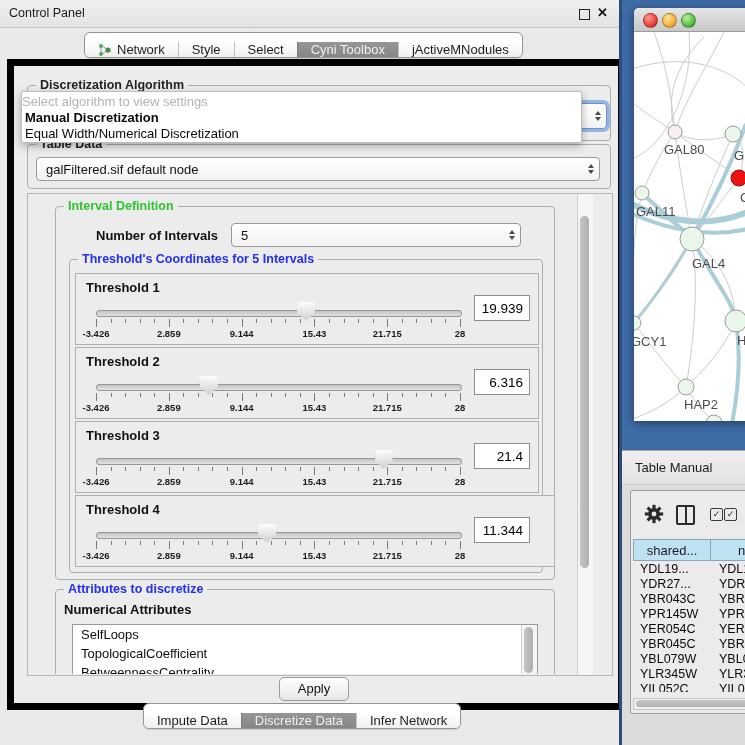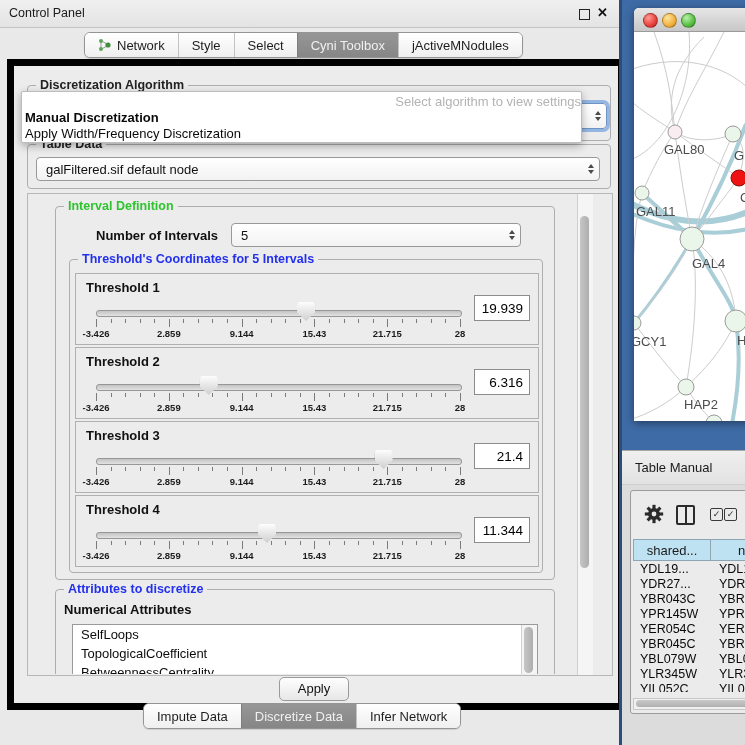--- a/index.html
+++ b/index.html
@@ -8,21 +8,21 @@
         -webkit-font-smoothing:antialiased;}
   
   #left{position:absolute;left:0;top:0;width:619px;height:745px;background:#e9e9e9;border-radius:20px;}
   #ltitle{position:absolute;left:0;top:0;right:0;height:27px;
           background:linear-gradient(#f0f0f0,#e3e3e3);border-bottom:1px solid #c4c4c4;}
   #ltitle .t{position:absolute;left:9px;top:6px;font-size:12.5px;color:#1b1b1b;}
   .float-ic{position:absolute;left:579px;top:9px;width:9px;height:9px;border:1.6px solid #222;}
   .close-ic{position:absolute;left:597px;top:5px;font-size:13px;font-weight:bold;color:#111;}
   
   .tabgrp{position:absolute;display:flex;height:24px;border:1px solid #949494;border-radius:6px;
-          overflow:hidden;background:#fff;box-shadow:0 1px 1px rgba(0,0,0,.12);}
+          overflow:hidden;background:#fff;box-shadow:0 1px 1px rgba(0,0,0,.12);align-items:flex-end;}
   .tab{display:flex;align-items:center;gap:5px;padding:0 13px;font-size:13px;color:#1d1d1d;
        background:linear-gradient(#ffffff,#efefef);border-left:1px solid #c3c3c3;white-space:nowrap;}
   .tab:first-child{border-left:none;}
   .tab.sel{background:linear-gradient(#969696,#868686);color:#f0f0f0;border-left-color:#7e7e7e;}
   
   #content{position:absolute;left:7px;top:59px;width:604px;height:637px;
            background:#ececec;border:7px solid #000000;}
   .grp{position:absolute;border:1px solid #aeaeae;border-radius:4px;}
   .grp .gt{position:absolute;top:-8px;left:8px;background:#ececec;padding:0 4px;
            font-size:12.5px;font-weight:bold;color:#222;white-space:nowrap;}
@@ -34,21 +34,21 @@
         flex-direction:column;gap:2px;}
   .step .up{width:0;height:0;border-left:3.5px solid transparent;border-right:3.5px solid transparent;
             border-bottom:4.5px solid #4a4a4a;}
   .step .dn{width:0;height:0;border-left:3.5px solid transparent;border-right:3.5px solid transparent;
             border-top:4.5px solid #4a4a4a;}
   #algoCombo{box-shadow:0 0 0 3px rgba(102,153,222,.65);border-color:#6f93c4;}
   
   #popup{position:absolute;left:7px;top:25px;width:561px;height:52px;background:#fff;
          border:1px solid #bdbdbd;border-radius:2px;box-shadow:0 3px 8px rgba(0,0,0,.3);
          z-index:40;padding-top:2px;box-sizing:border-box;}
-  #popup .ph{font-size:13px;color:#b3b3b3;text-align:right;height:16px;}
+  #popup .ph{font-size:13px;color:#b3b3b3;text-align:left;height:16px;}
   #popup .opt{font-size:13px;color:#0a0a0a;padding-left:3px;height:16px;}
   #popup .opt.b{font-weight:bold;}
   
   #scrollpane{position:absolute;left:13px;top:127px;width:584px;height:481px;
               border:1px solid #b8b8b8;background:#ececec;}
   #viewport{position:absolute;left:1px;top:1px;width:548px;height:479px;overflow:hidden;}
   .vsb{position:absolute;top:0;bottom:0;width:15px;background:#f5f5f5;border-left:1px solid #cfcfcf;}
   .vsb .th{position:absolute;left:2px;width:9px;background:linear-gradient(90deg,#c6c6c6,#aeaeae);
            border-radius:6px;}
   
@@ -152,21 +152,21 @@
       <div class="combo" id="algoCombo" style="left:21px;top:37px;width:572px;height:26px;">
         <span class="step">
             <span class="up"></span>
             <span class="dn"></span>
           </span>
       </div>
 
       <div id="popup">
         <div class="ph">Select algorithm to view settings</div>
         <div class="opt b">Manual Discretization</div>
-        <div class="opt">Apply Width/Frequency Discretization</div>
+        <div class="opt">Equal Width/Numerical Discretization</div>
       </div>
 
       <div class="grp" style="left:13px;top:78px;width:582px;height:43px;">
         <span class="gt">Table Data</span>
         <div class="combo" style="left:8px;top:12px;width:564px;height:24px;">
           <span>galFiltered.sif default node</span>
           <span class="step">
               <span class="up"></span>
               <span class="dn"></span>
             </span>
@@ -309,21 +309,21 @@
                       <span style="left: 0%;">-3.426</span>
                       <span style="left: 20%;">2.859</span>
                       <span style="left: 40%;">9.144</span>
                       <span style="left: 60%;">15.43</span>
                       <span style="left: 80%;">21.715</span>
                       <span style="left: 100%;">28</span>
                     </div>
                     <div class="thumb" style="left: 298.554px;"></div>
                     <div class="vbox">21.4</div>
                   </div>
-                  <div class="throw" style="top: 235px;">
+                  <div class="throw" style="top: 235px; padding-left: 16px;">
                     <div class="lb">Threshold 4</div>
                     <div class="track"></div>
                     <div class="ticks">
                       <div class="tick" style="left: 0px; height: 8px;"></div>
                       <div class="tick" style="left: 14.56px; height: 4px;"></div>
                       <div class="tick" style="left: 29.12px; height: 4px;"></div>
                       <div class="tick" style="left: 43.68px; height: 4px;"></div>
                       <div class="tick" style="left: 58.24px; height: 4px;"></div>
                       <div class="tick" style="left: 72.8px; height: 8px;"></div>
                       <div class="tick" style="left: 87.36px; height: 4px;"></div>

